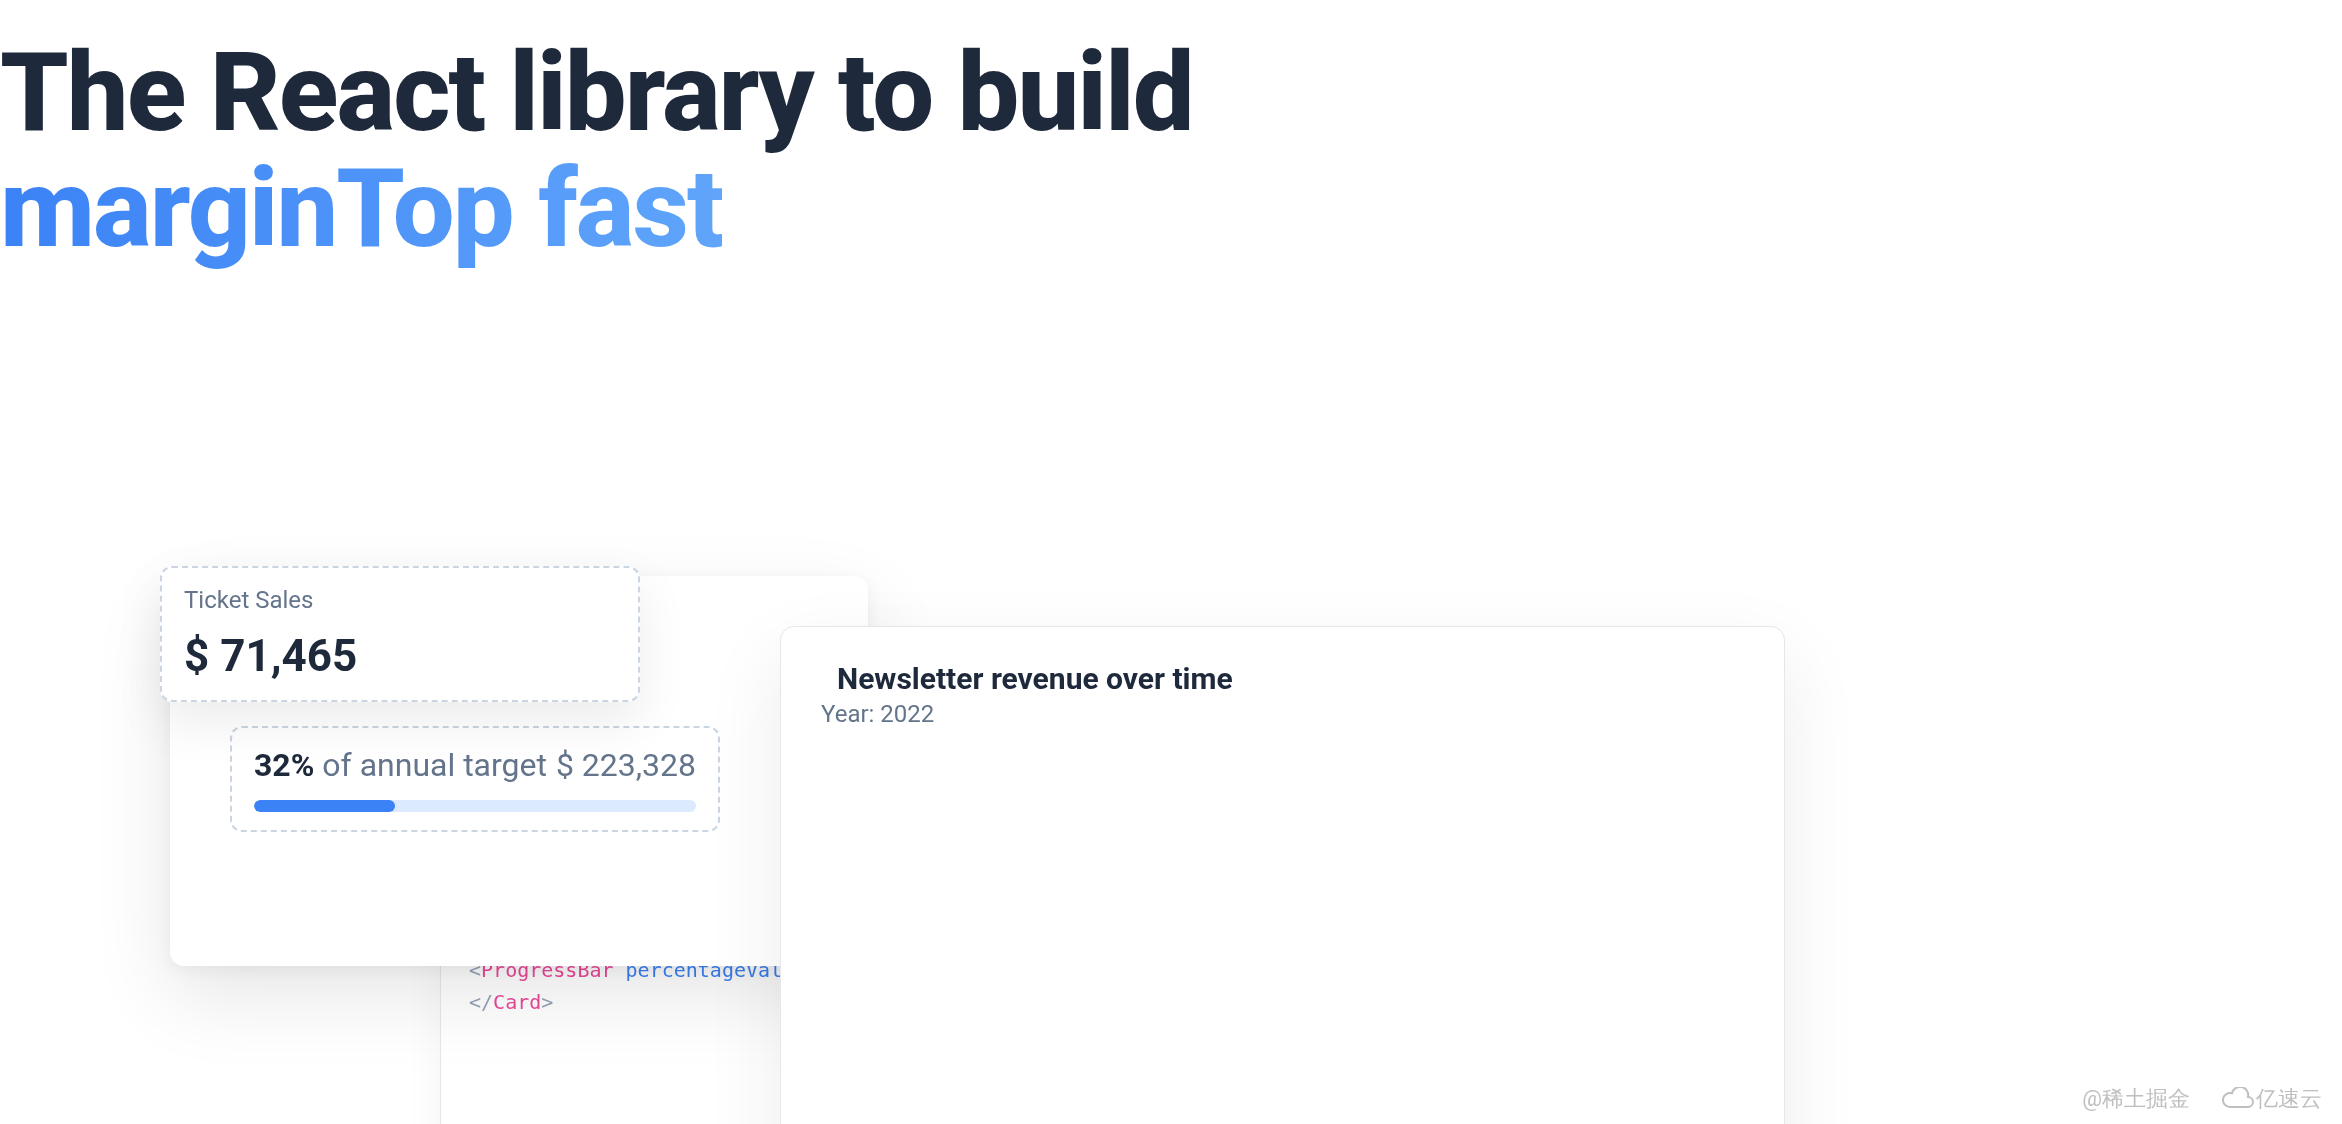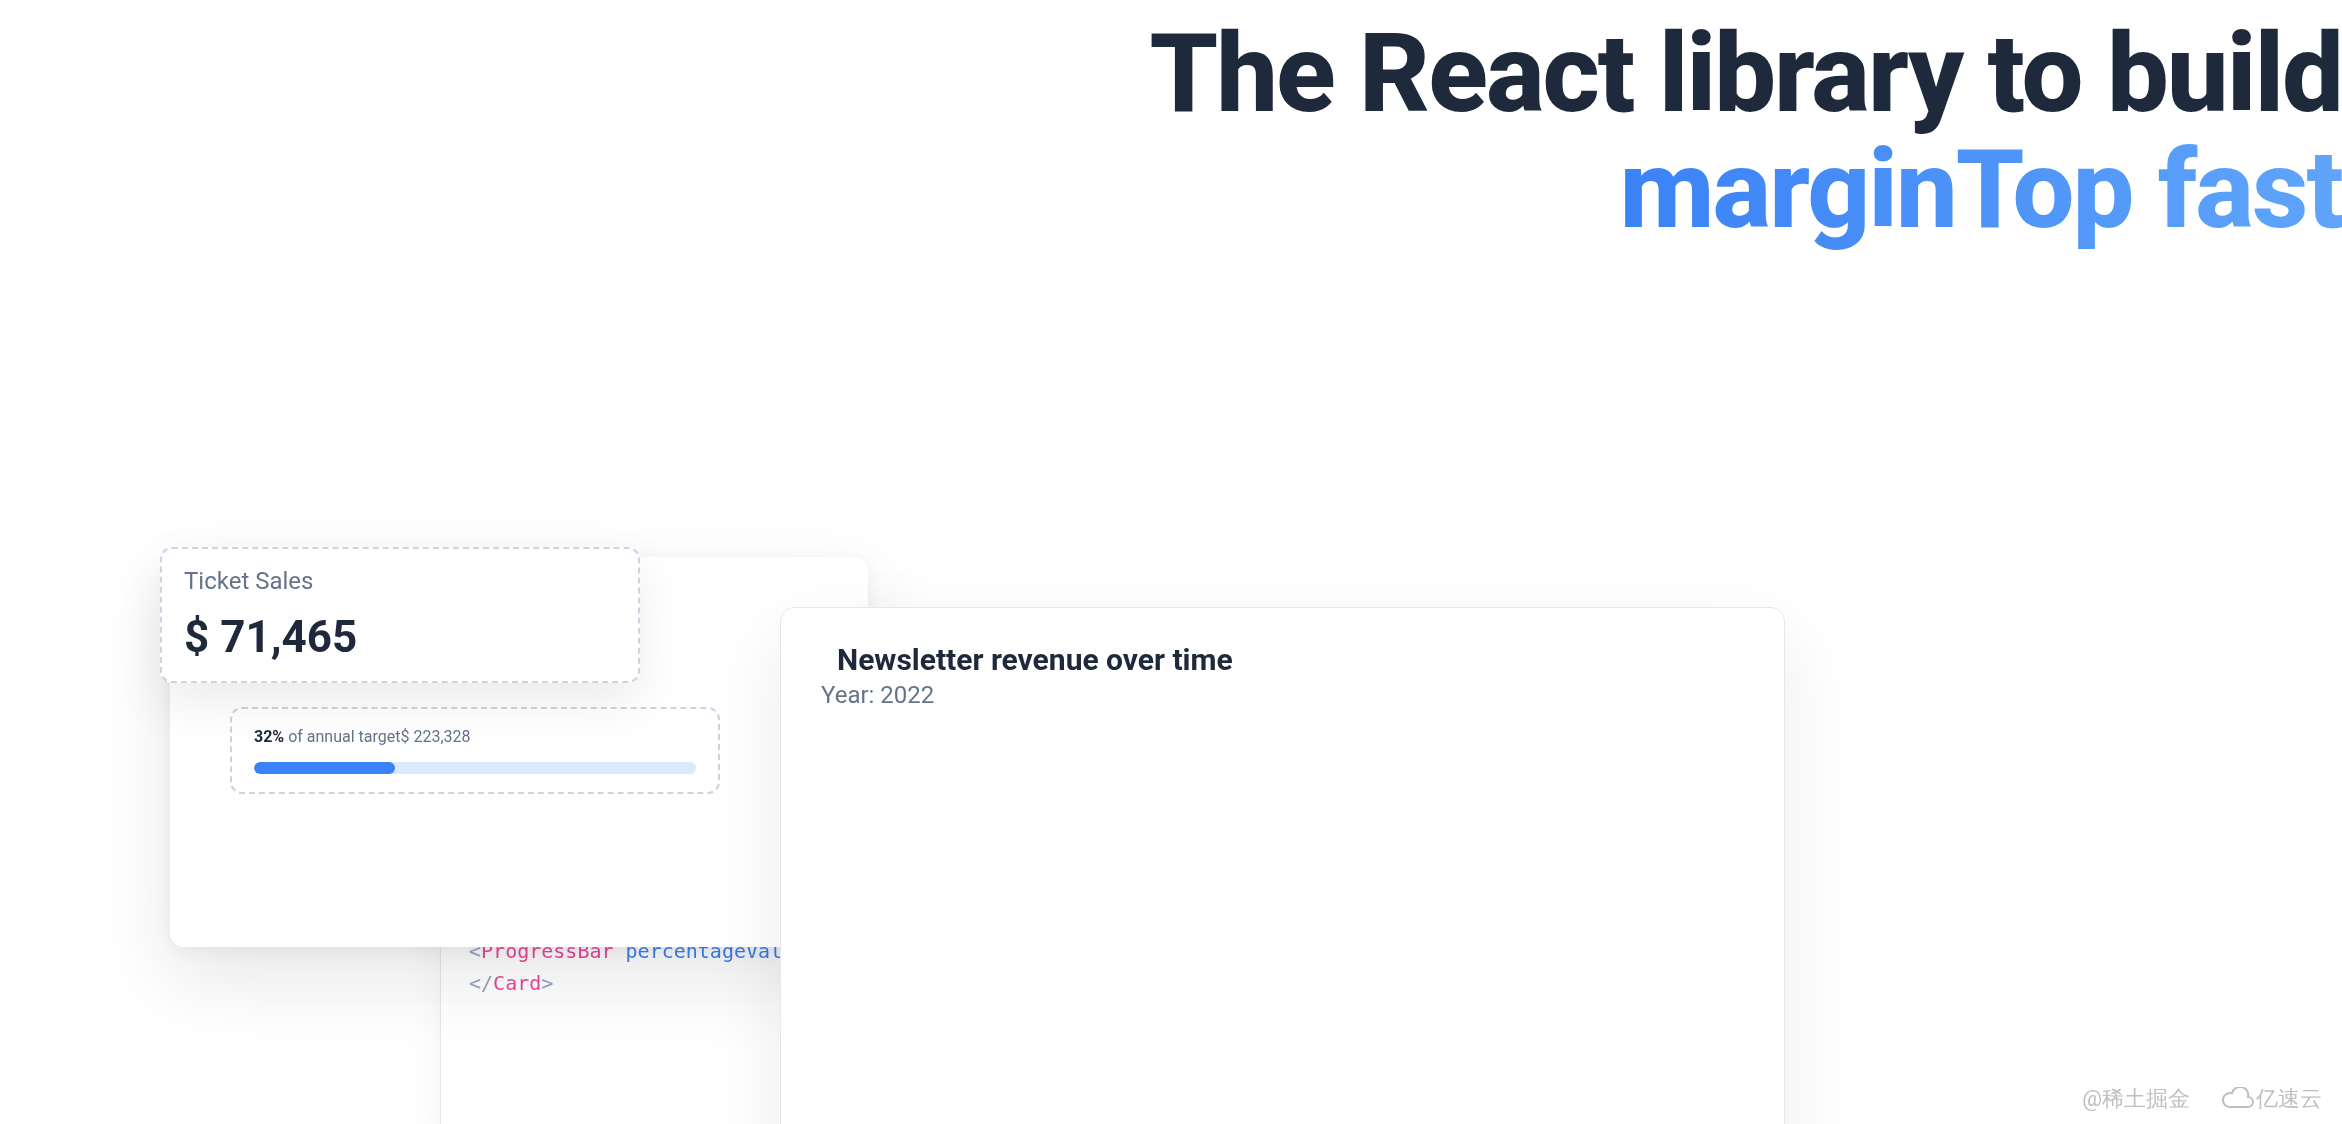--- a/index.html
+++ b/index.html
@@ -5,22 +5,22 @@
 * { margin: 0; padding: 0; box-sizing: border-box; }
 body {
   font-family: -apple-system, BlinkMacSystemFont, "Segoe UI", Roboto, Helvetica, Arial, sans-serif;
   background: #ffffff;
   width: 2342px;
   height: 1124px;
   position: relative;
   overflow: hidden;
 }
 .hero {
-  text-align: right;
-  padding-top: 16px;
+  text-align: left;
+  padding-top: 35px;
 }
 .hero h1 {
   font-size: 110px;
   font-weight: 800;
   color: #1e293b;
   letter-spacing: -2px;
   line-height: 1.05;
 }
 .hero .accent {
   background: linear-gradient(90deg, #3b82f6, #60a5fa);
@@ -97,23 +97,23 @@
   color: #1e293b;
   margin-top: 16px;
 }
 .target-box {
   margin-top: 120px;
   margin-left: 30px;
   width: 490px;
 }
 .target-row {
   display: flex;
-  justify-content: flex-start;
+  justify-content: space-between;
   align-items: baseline;
-  font-size: 16px;
+  font-size: 32px;
   color: #64748b;
 }
 .target-row .pct { font-weight: 700; color: #1e293b; }
 .progress-track {
   margin-top: 16px;
   height: 12px;
   background: #dbeafe;
   border-radius: 6px;
   overflow: hidden;
 }

